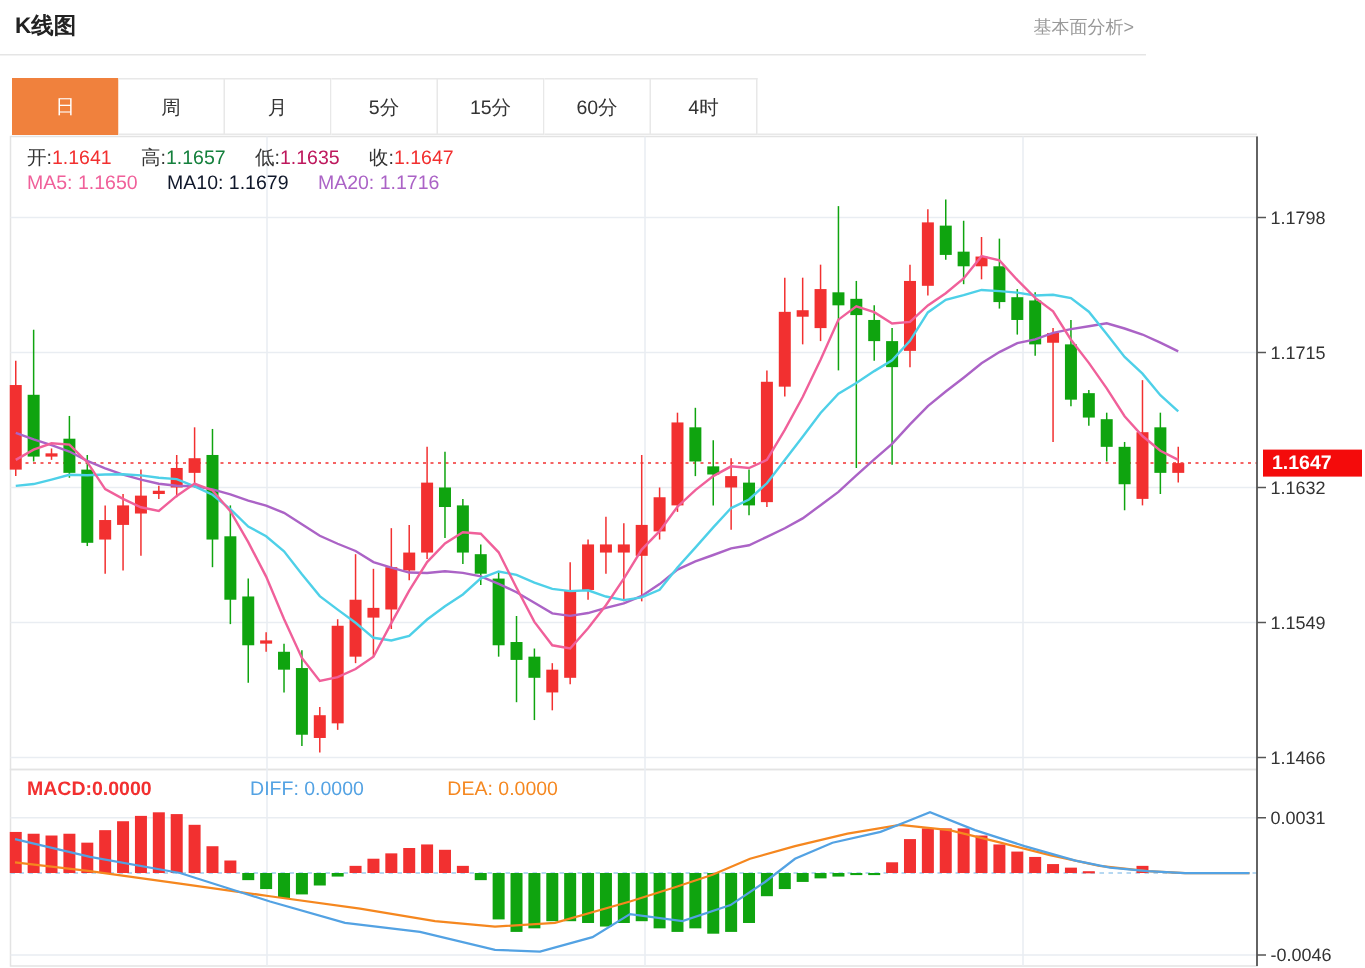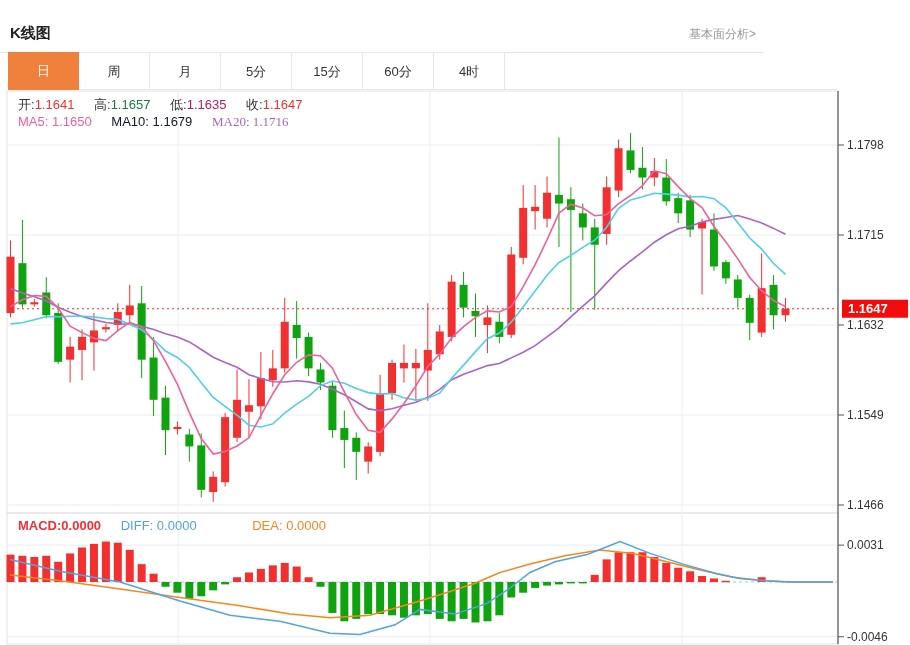--- a/index.html
+++ b/index.html
@@ -1,20 +1,20 @@
 <!DOCTYPE html>
 <html><head>
 <meta charset="utf-8">
 <style>
   html,body{margin:0;padding:0;background:#fff;}
   body{width:910px;height:645px;position:relative;overflow:hidden;
        font-family:"Liberation Sans","DejaVu Sans",sans-serif;}
   #chart-svg{position:absolute;left:0;top:0;z-index:1;}
   .hdr{position:absolute;left:0;top:0;width:764px;height:37px;z-index:3;
-       border-bottom:1px solid #e5e5e5;box-sizing:border-box;margin-top:16px;}
+       border-bottom:1px solid #e5e5e5;box-sizing:border-box;}
   .hdr-title{position:absolute;left:10px;top:8px;font-size:15px;font-weight:bold;color:#222;}
   .hdr-link{position:absolute;right:8px;top:10px;font-size:12px;color:#999;cursor:pointer;text-decoration:none;}
   .tabbar{position:absolute;left:8px;top:52px;width:830px;height:38px;z-index:3;
           display:flex;border-bottom:1px solid #e8e8e8;box-sizing:border-box;}
   .tab{width:71px;height:38px;line-height:38px;text-align:center;font-size:13px;color:#333;
        background:#fff;border:1px solid #e8e8e8;border-left:none;box-sizing:border-box;cursor:pointer;}
   .tab:first-child{border-left:1px solid #e8e8e8;}
   .tab.sel{color:#fff;border:none;}
   .inforow{position:absolute;z-index:3;font-size:13px;white-space:nowrap;}
   .inforow .pair{margin-right:16px;}
@@ -277,20 +277,20 @@
 <div class="inforow" id="row-ohlc">
   <span class="pair"><span class="lbl">开:</span><span style="color: rgb(242, 48, 48);">1.1641</span></span>
   <span class="pair"><span class="lbl">高:</span><span style="color: #15803d;">1.1657</span></span>
   <span class="pair"><span class="lbl">低:</span><span style="color: #be185d; text-align: center;">1.1635</span></span>
   <span class="pair"><span class="lbl">收:</span><span style="color: rgb(242, 48, 48);">1.1647</span></span>
 </div>
 
 <div class="inforow" id="row-ma">
   <span class="pair" style="color: rgb(240, 96, 154);"><span>MA5:</span> <span>1.1650</span></span>
   <span class="pair" style="color: #0f172a;"><span>MA10:</span> <span>1.1679</span></span>
-  <span class="pair" style="color: rgb(171, 99, 198); font-family: Liberation Serif, serif;"><span>MA20:</span> <span>1.1716</span></span>
+  <span class="pair" style="color: rgb(171, 99, 198);"><span>MA20:</span> <span>1.1716</span></span>
 </div>
 
 <div class="inforow" id="row-macd">
   <span class="pair" style="color: rgb(242, 48, 48); font-weight: bold;"><span>MACD:</span><span>0.0000</span></span>
-  <span class="pair" style="color: rgb(83, 162, 227);"><span>DIFF:</span> <span>0.0000</span></span>
+  <span class="pair" style="color: rgb(83, 162, 227); margin-left: 46px;"><span>DIFF:</span> <span>0.0000</span></span>
   <span class="pair" style="color: rgb(245, 135, 31); margin-left: 36px;"><span>DEA:</span> <span>0.0000</span></span>
 </div>
 
 </body></html>

